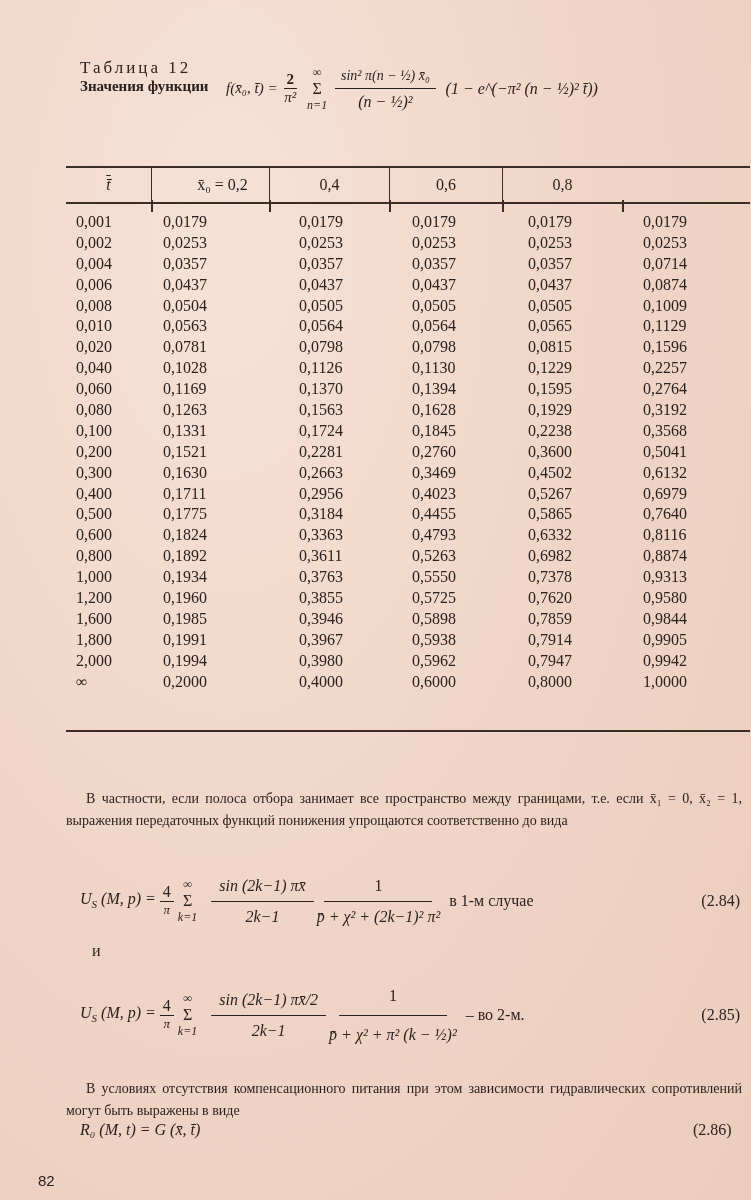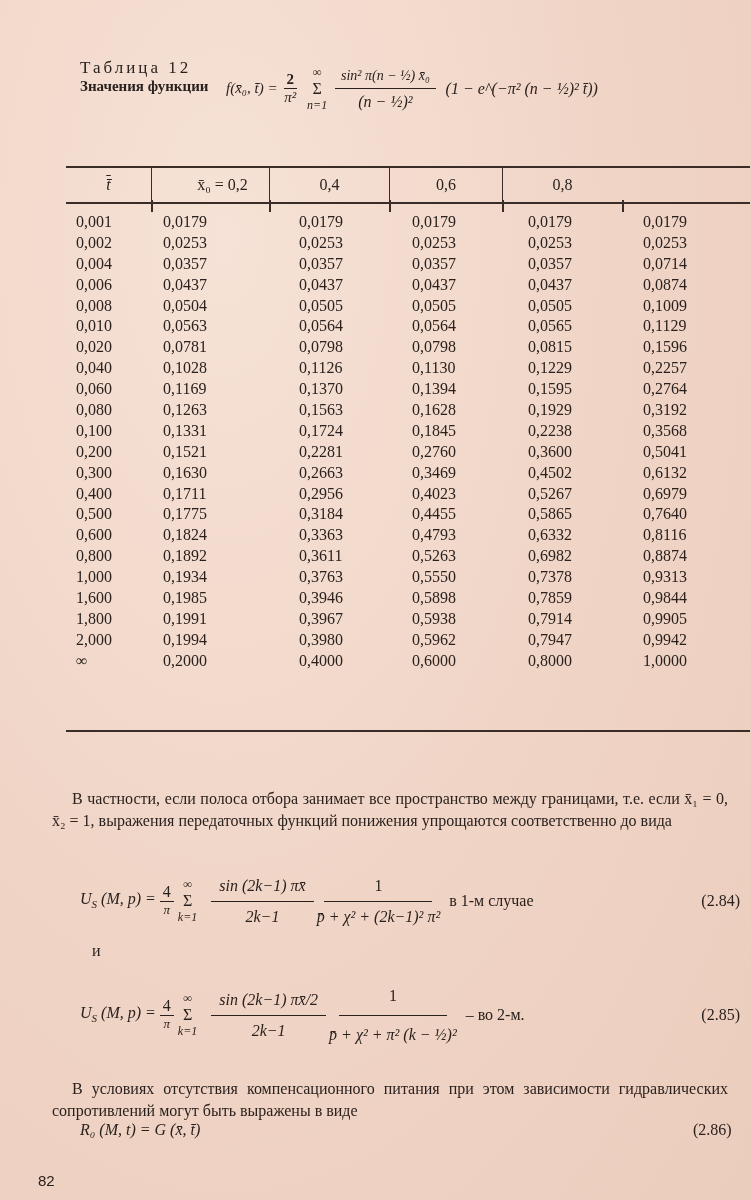--- a/index.html
+++ b/index.html
@@ -43,21 +43,21 @@
   .trow > div { text-align: left; }
   .trow > div:nth-child(1) { padding-left: 10px; }
   .trow > div:nth-child(2) { padding-left: 12px; }
   .trow > div:nth-child(3) { padding-left: 30px; }
   .trow > div:nth-child(4) { padding-left: 23px; }
   .trow > div:nth-child(5) { padding-left: 26px; }
   .trow > div:nth-child(6) { padding-left: 21px; }
   .table-bottom { left: 66px; top: 730px; width: 684px; height: 2px; background: #3a2d28; }
 
   
-  .para { left: 52px; width: 676px; font-size: 16px; line-height: 22px; text-align: justify; }
+  .para { left: 66px; width: 676px; font-size: 14px; line-height: 22px; text-align: justify; }
   .p1 { top: 788px; text-indent: 20px; }
   .eq { font-size: 16px; font-style: italic; }
   .eq .upright { font-style: normal; }
   .eq1 { left: 80px; top: 875px; }
   .eq2 { left: 80px; top: 985px; }
   .eqnum { font-style: normal; font-size: 16px; }
   .conj { left: 92px; top: 942px; font-size: 16px; }
   .p2 { top: 1078px; text-indent: 20px; }
   .eq3 { left: 80px; top: 1121px; font-style: italic; font-size: 16px; }
   .eqnum3 { left: 693px; top: 1121px; font-size: 16px; }
@@ -241,20 +241,28 @@
       </div>
       <div class="trow">
         <div>1,000</div>
         <div>0,1934</div>
         <div>0,3763</div>
         <div>0,5550</div>
         <div>0,7378</div>
         <div>0,9313</div>
       </div>
       <div class="trow">
+        <div>1,200</div>
+        <div>0,1960</div>
+        <div>0,3855</div>
+        <div>0,5725</div>
+        <div>0,7620</div>
+        <div>0,9580</div>
+      </div>
+      <div class="trow">
         <div>1,600</div>
         <div>0,1985</div>
         <div>0,3946</div>
         <div>0,5898</div>
         <div>0,7859</div>
         <div>0,9844</div>
       </div>
       <div class="trow">
         <div>1,800</div>
         <div>0,1991</div>

